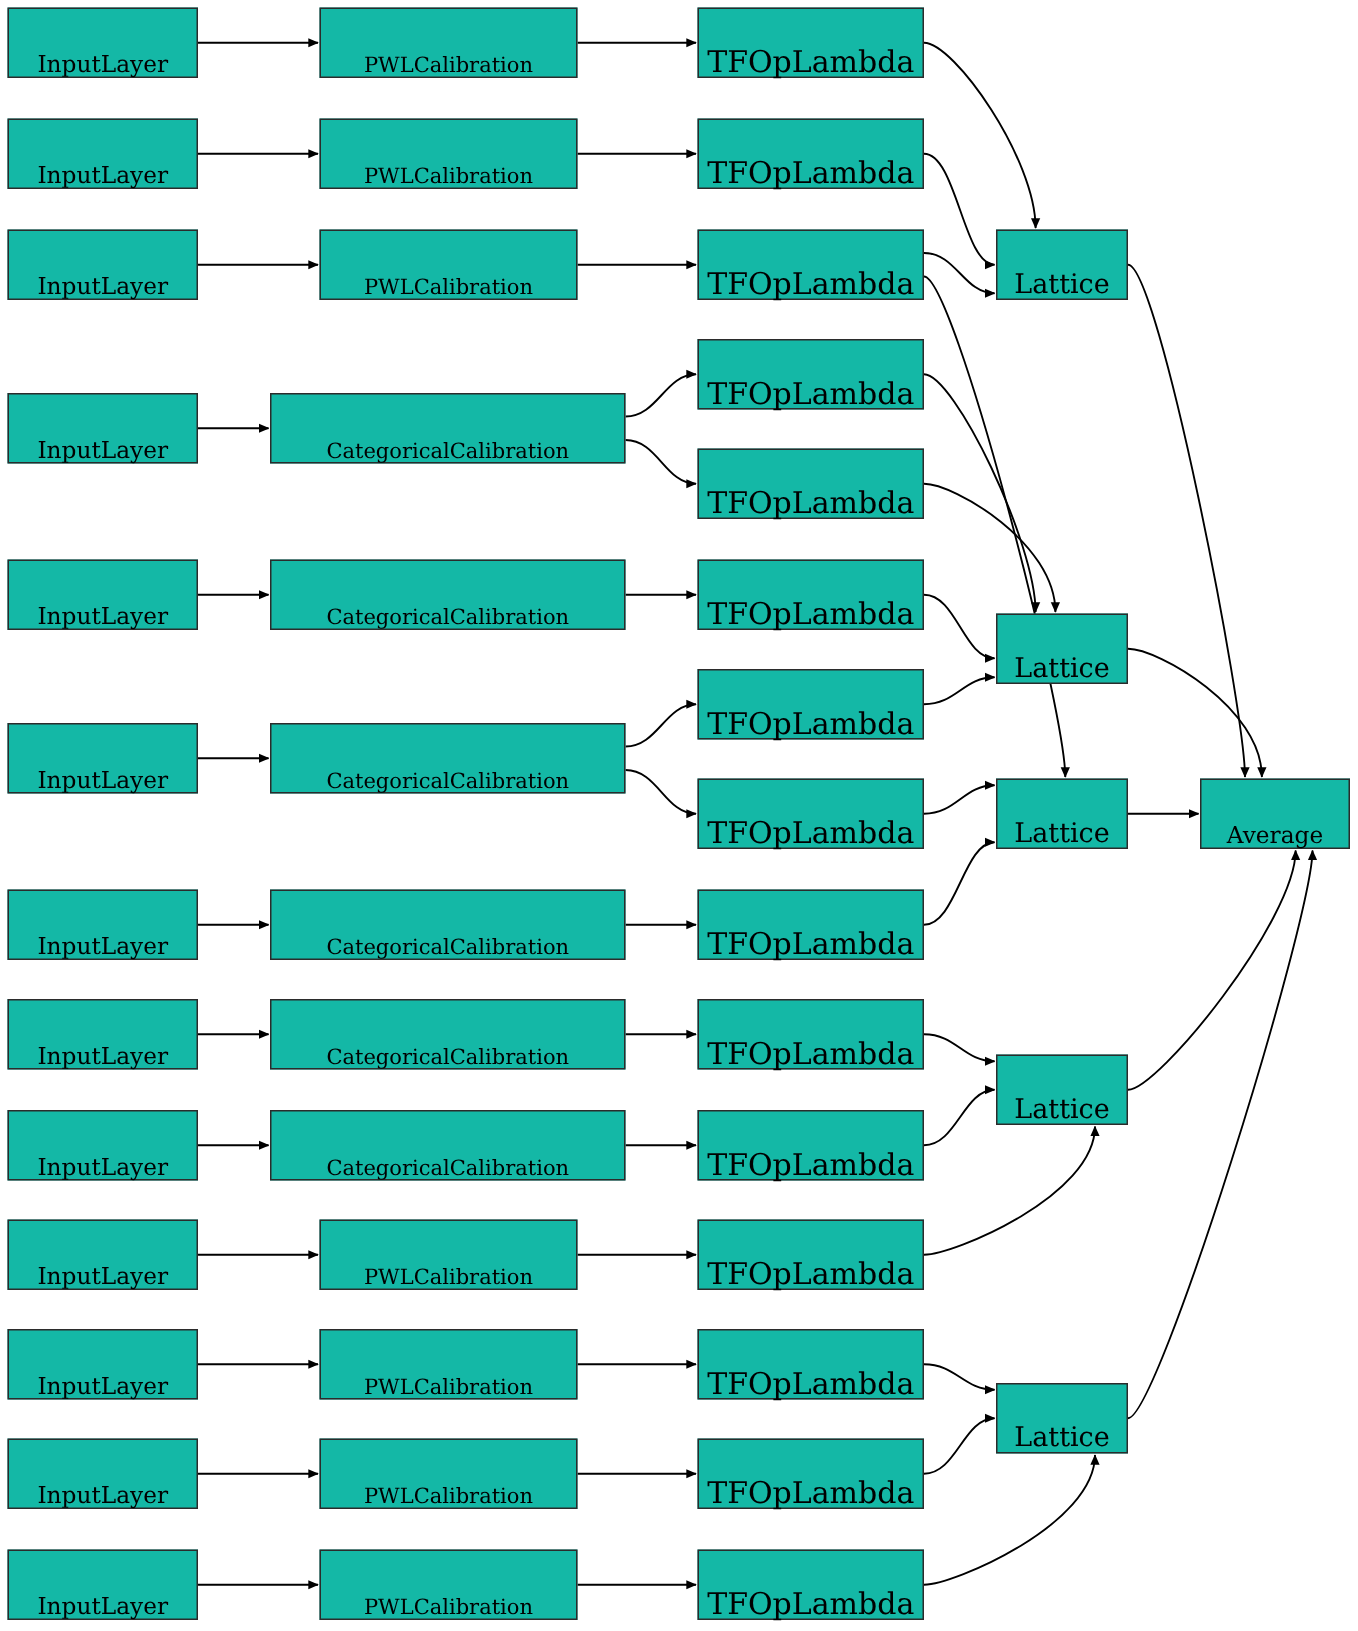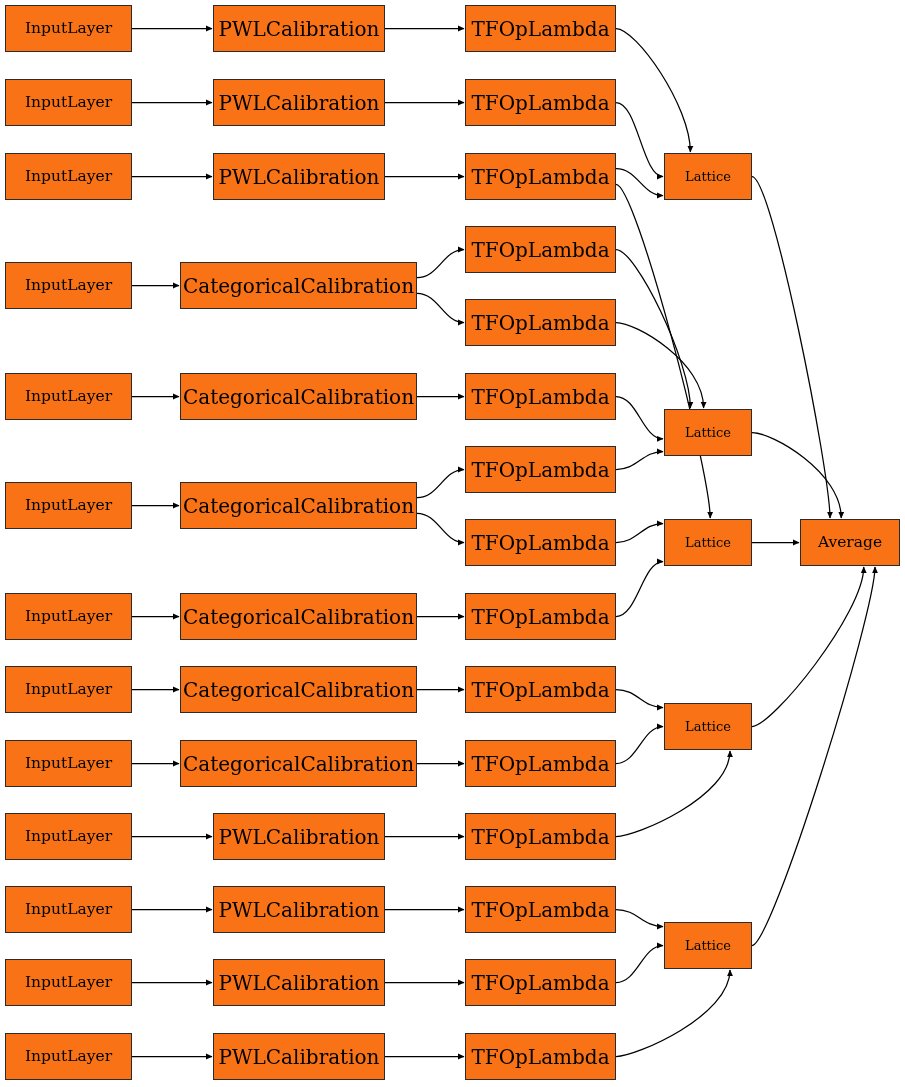--- a/index.html
+++ b/index.html
@@ -1,26 +1,26 @@
 <!DOCTYPE html>
 <html><head>
 <meta charset="utf-8">
 <style>
   html,body{margin:0;padding:0;background:#ffffff;}
   body{font-family:"DejaVu Serif","Liberation Serif",serif;}
   #graph{position:relative;width:905px;height:1087px;background:#ffffff;overflow:hidden;}
   #edges{position:absolute;left:0;top:0;width:905px;height:1087px;pointer-events:none;}
-  .node{position:absolute;box-sizing:border-box;border:1px solid #2b2b2b;background:#f97316;
-        display:flex;align-items:center;justify-content:center;color:#000000;
+  .node{position:absolute;box-sizing:border-box;border:1px solid #2b2b2b;background:#14b8a6;
+        display:flex;align-items:flex-end;justify-content:center;color:#000000;
         font-family:"DejaVu Serif","Liberation Serif",serif;font-size:15.5px;line-height:1;
         white-space:nowrap;}
   .node.input{font-size:15.5px;}
-  .node.cal{font-size:20px;}
+  .node.cal{font-size:14px;}
   .node.op{font-size:20px;}
-  .node.lat{font-size:13px;}
+  .node.lat{font-size:18px;}
   .node.avg{font-size:15.5px;}
 </style>
 </head>
 <body>
 
 <div id="graph">
   <svg id="edges" viewBox="0 0 905 1087">
     <defs>
       <marker id="ah" viewBox="0 0 10 10" refX="9.2" refY="5" markerWidth="7" markerHeight="7" orient="auto-start-reverse" markerUnits="userSpaceOnUse">
         <path d="M 0 0.6 L 10 5 L 0 9.4 z" fill="#000000"></path>

